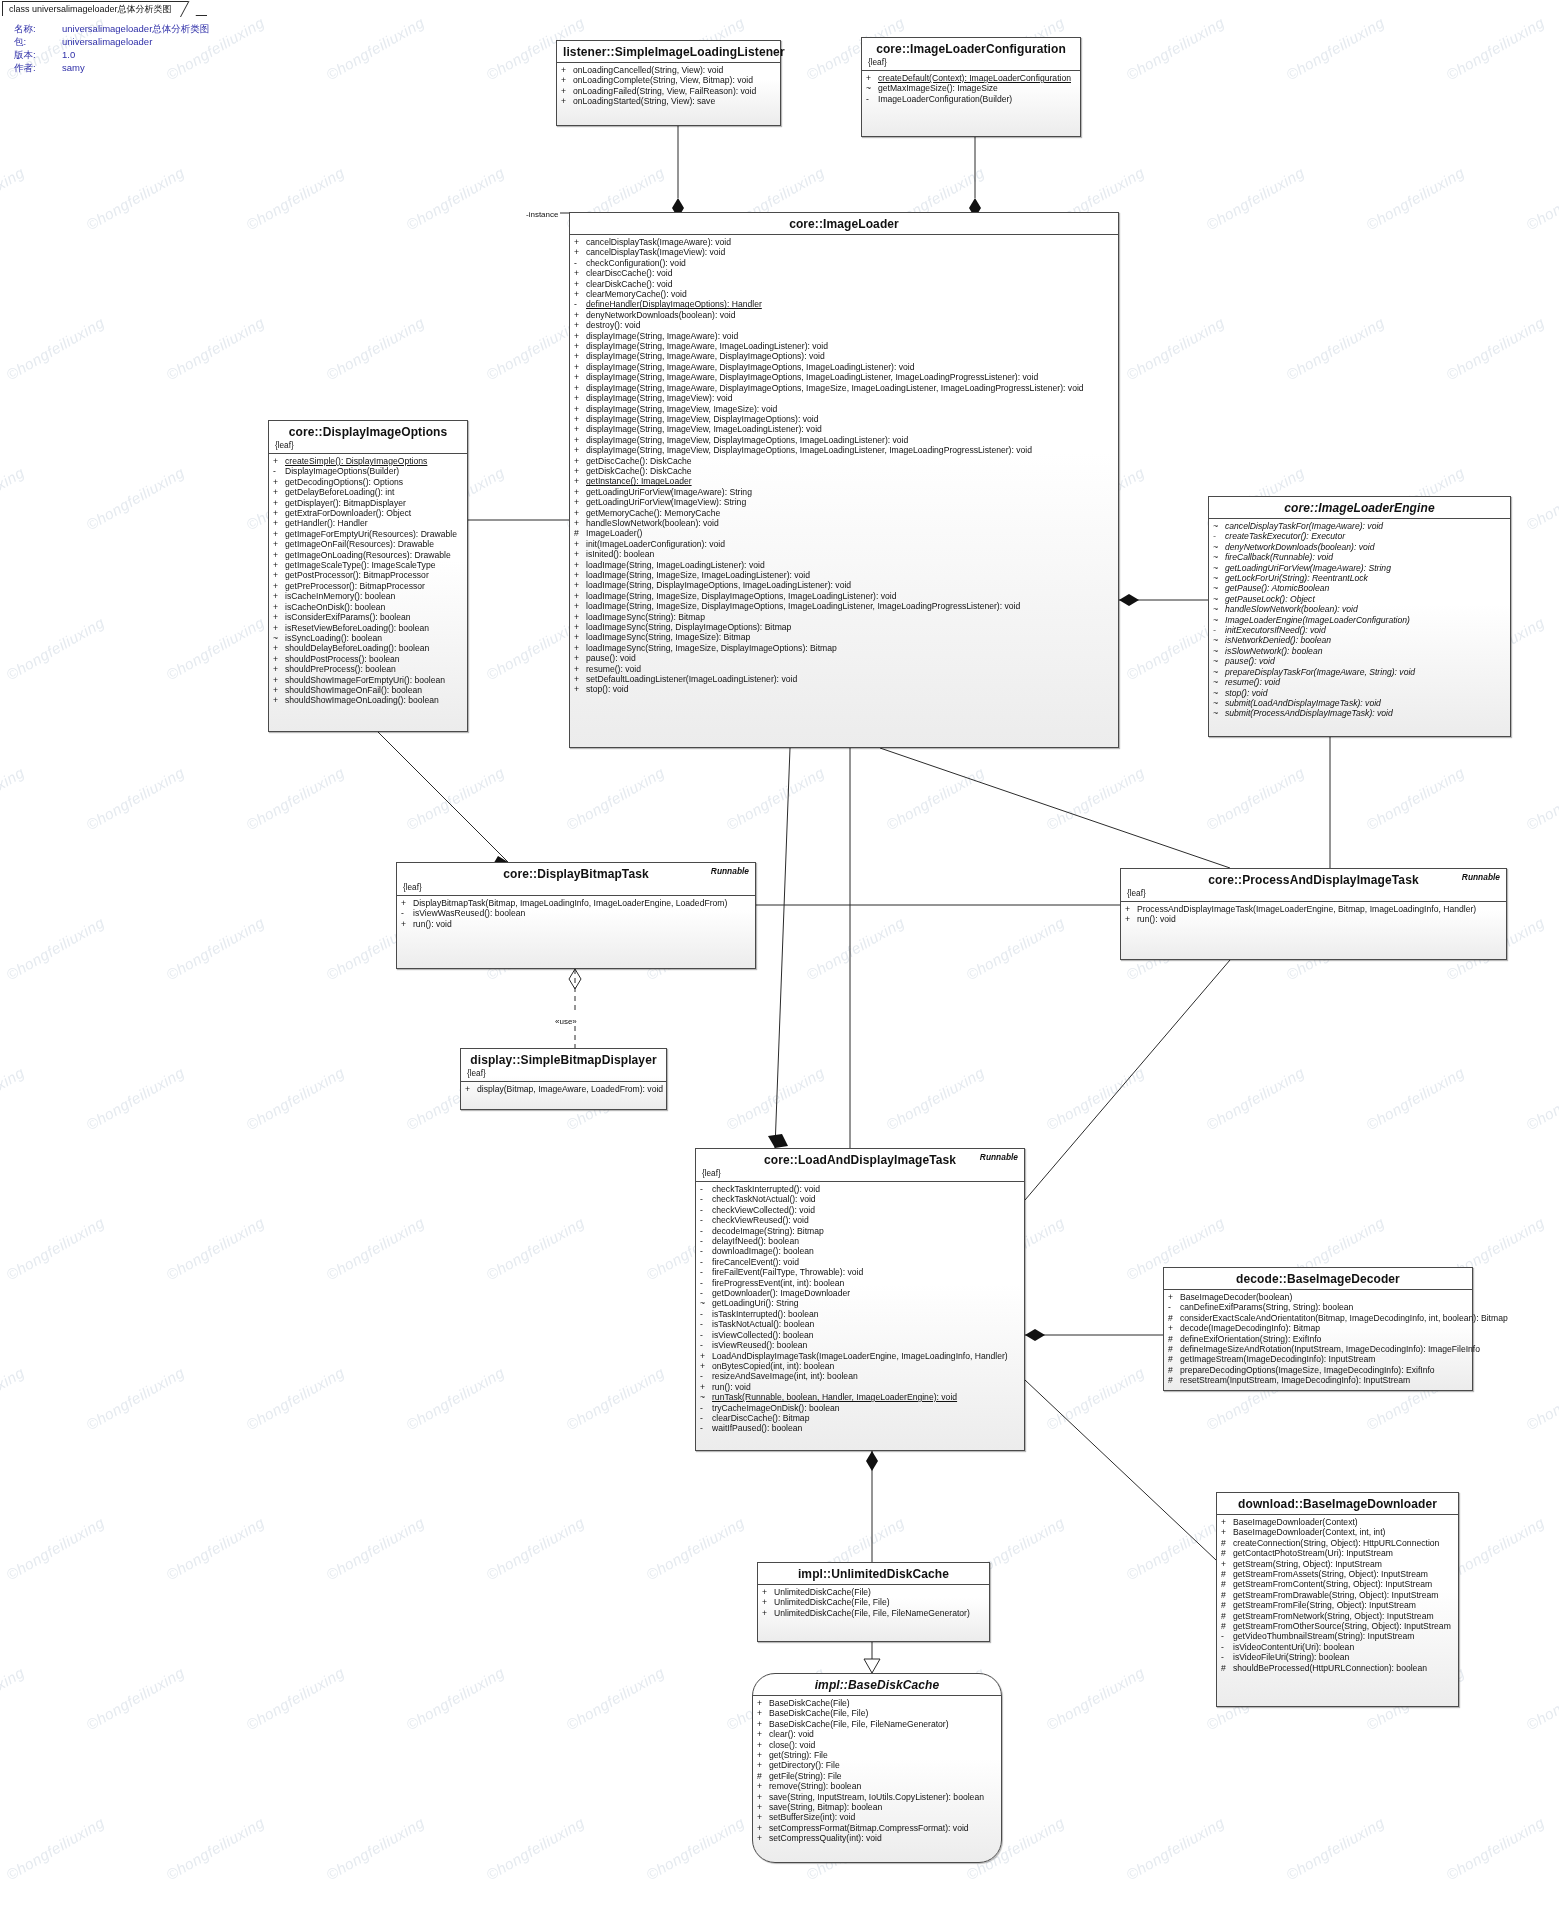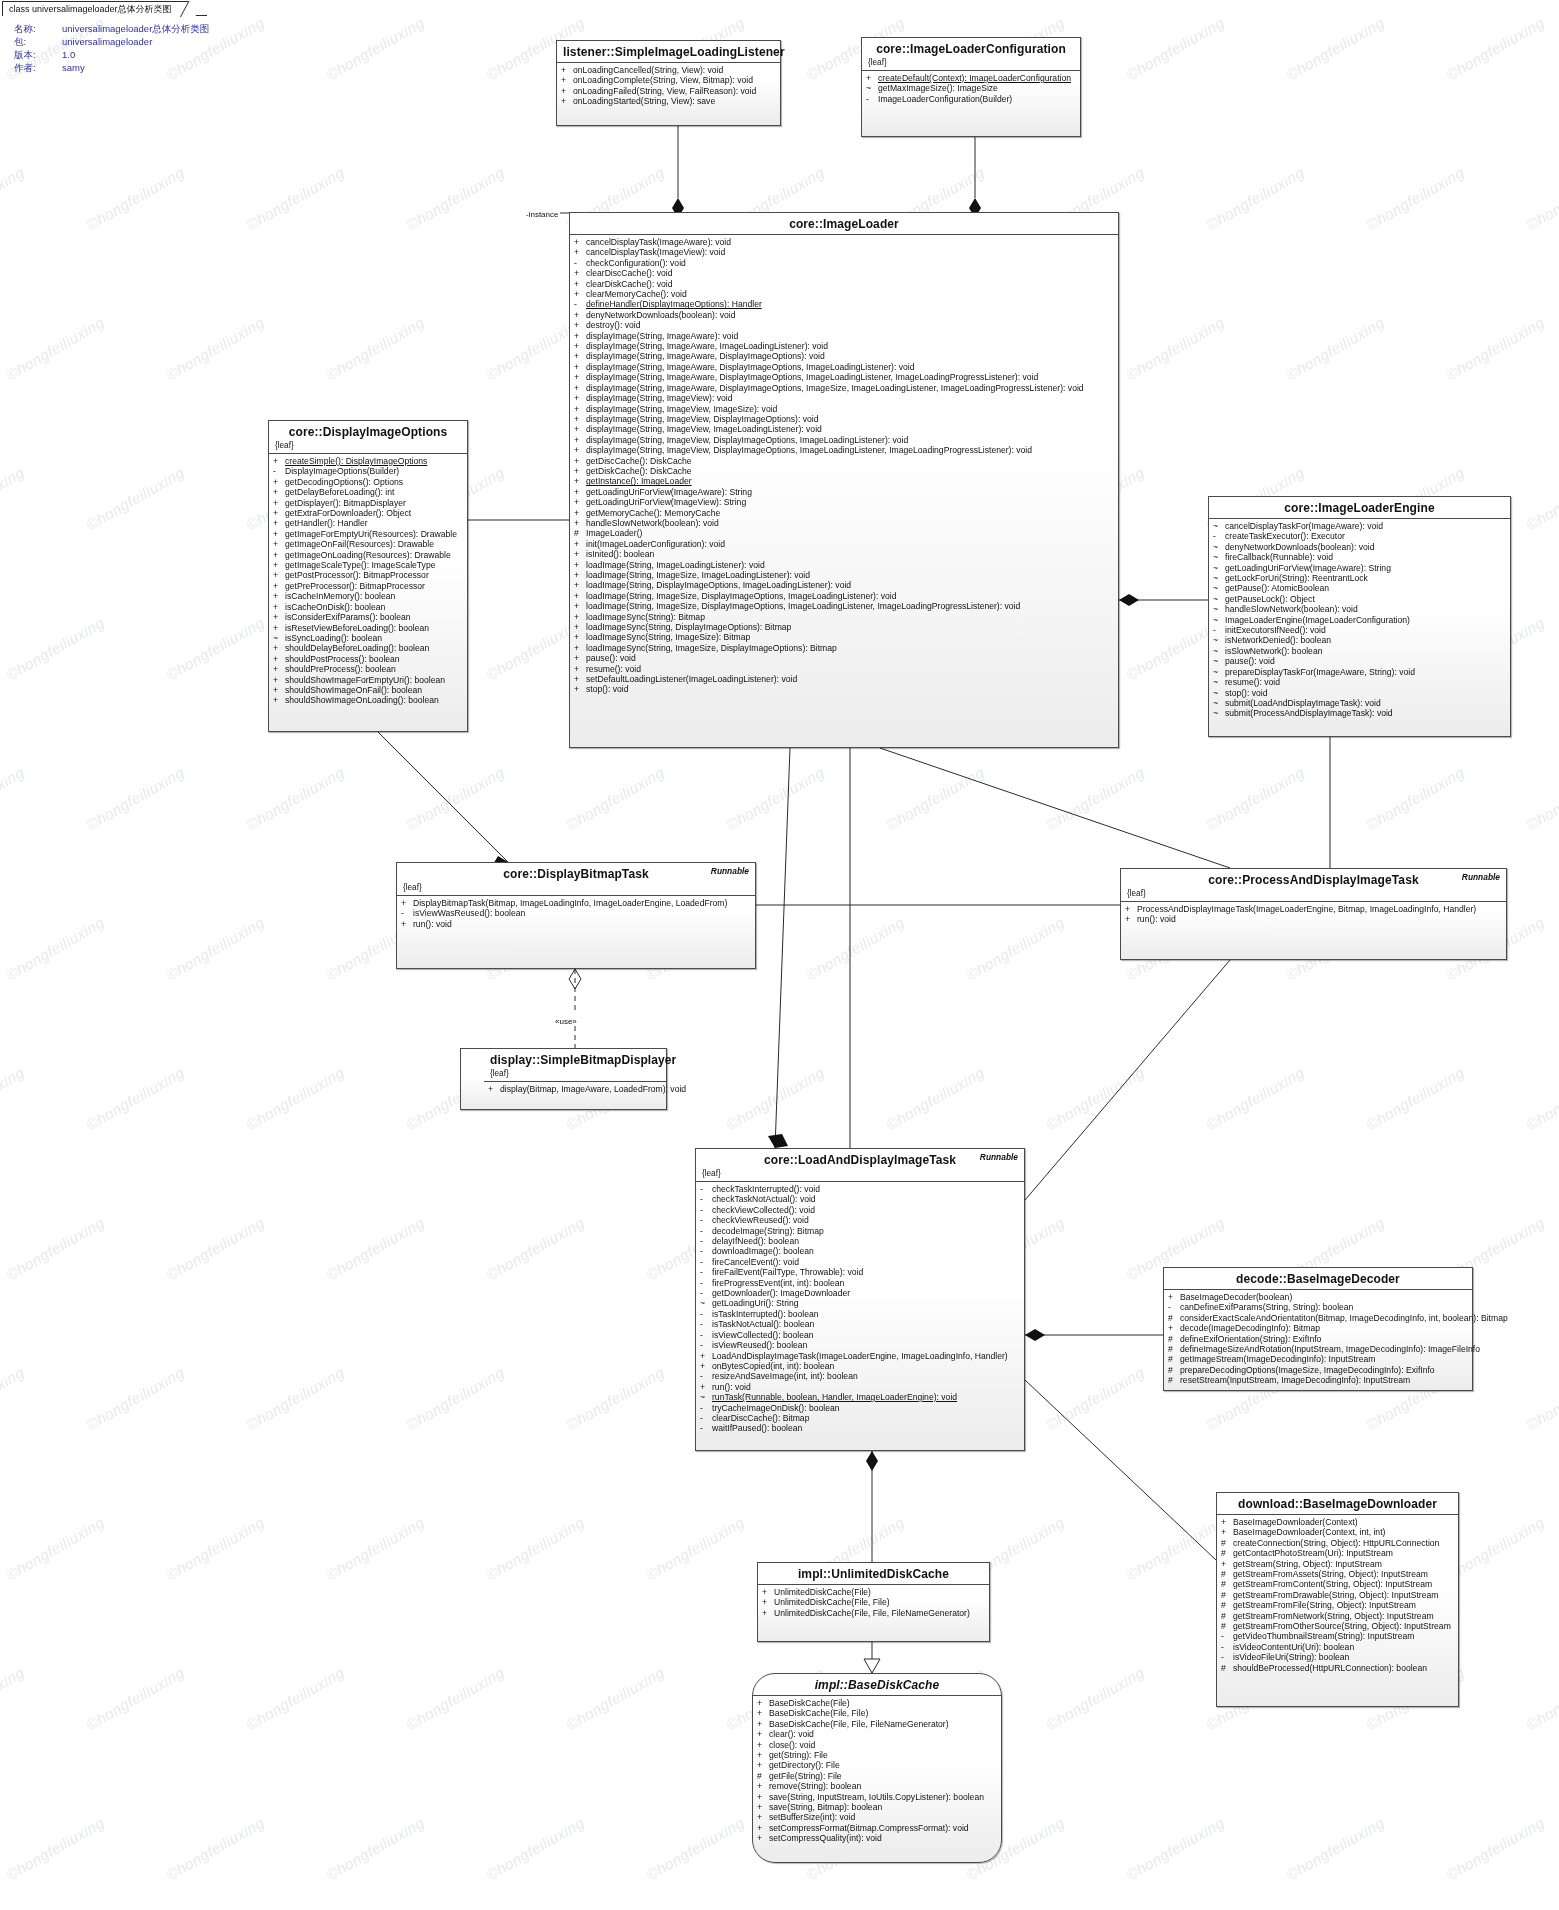--- a/index.html
+++ b/index.html
@@ -667,21 +667,21 @@
         <div class="op">
           <span class="vis">+</span>
           <span class="sig">shouldShowImageOnFail(): boolean</span>
         </div>
         <div class="op">
           <span class="vis">+</span>
           <span class="sig">shouldShowImageOnLoading(): boolean</span>
         </div>
       </div>
     </div>
-    <div class="cls" style="left: 1208px; top: 496px; width: 303px; min-height: 241px;">
+    <div class="cls" style="left: 1208px; top: 496px; width: 303px; min-height: 241px; font-style: italic;">
       <div class="head">
         <div class="name"><span class="pkg">core::</span><span>ImageLoaderEngine</span></div>
       </div>
       <div class="ops">
         <div class="op">
           <span class="vis">~</span>
           <span class="sig">cancelDisplayTaskFor(ImageAware): void</span>
         </div>
         <div class="op">
           <span class="vis">-</span>
@@ -788,21 +788,21 @@
         <div class="op">
           <span class="vis">+</span>
           <span class="sig">ProcessAndDisplayImageTask(ImageLoaderEngine, Bitmap, ImageLoadingInfo, Handler)</span>
         </div>
         <div class="op">
           <span class="vis">+</span>
           <span class="sig">run(): void</span>
         </div>
       </div>
     </div>
-    <div class="cls" style="left: 460px; top: 1048px; width: 207px; min-height: 62px; padding-left: 23px;">
+    <div class="cls" style="left: 460px; top: 1048px; width: 207px; min-height: 62px;">
       <div class="head">
         <div class="name"><span class="pkg">display::</span><span>SimpleBitmapDisplayer</span></div>
         <div class="leaf">{leaf}</div>
       </div>
       <div class="ops">
         <div class="op">
           <span class="vis">+</span>
           <span class="sig">display(Bitmap, ImageAware, LoadedFrom): void</span>
         </div>
       </div>

